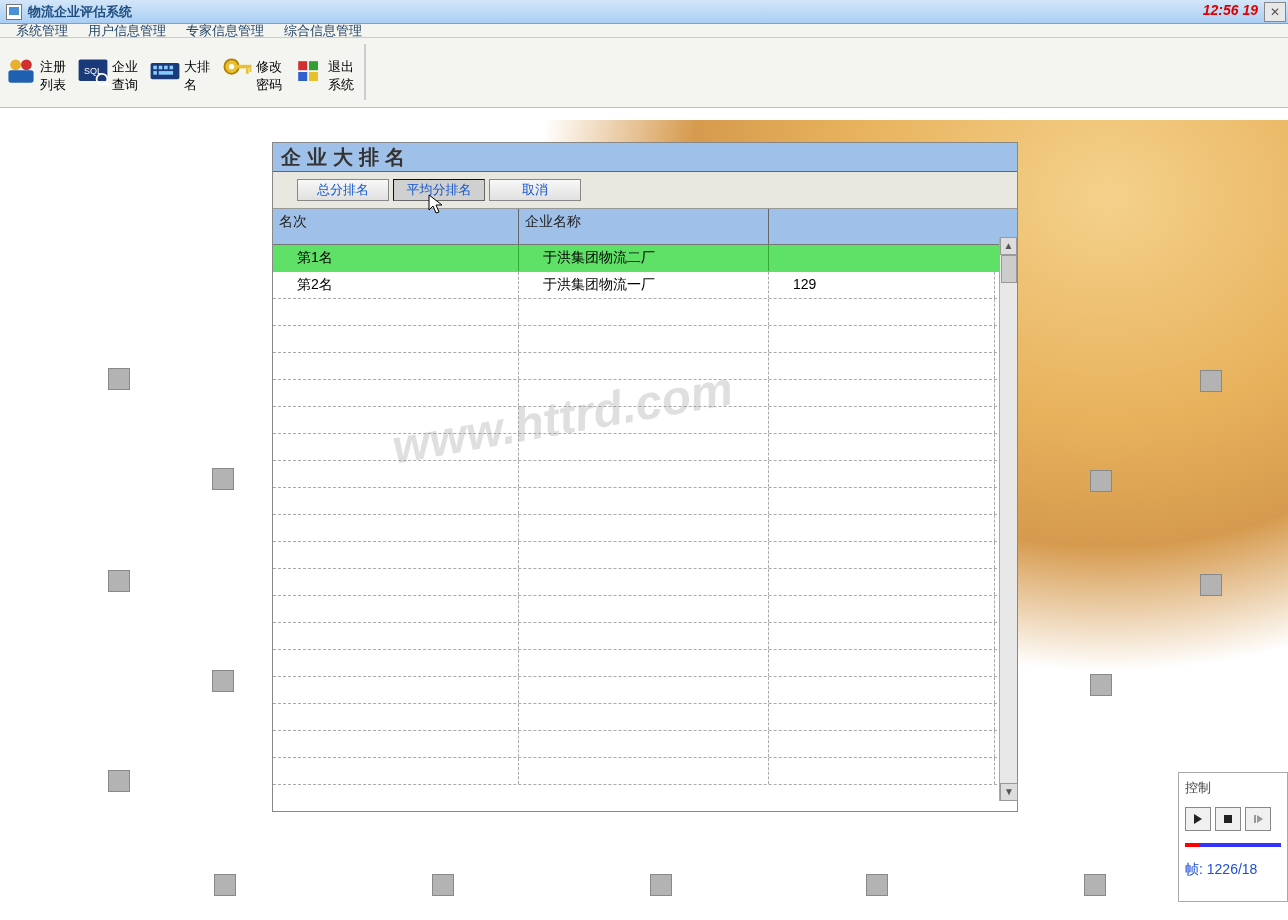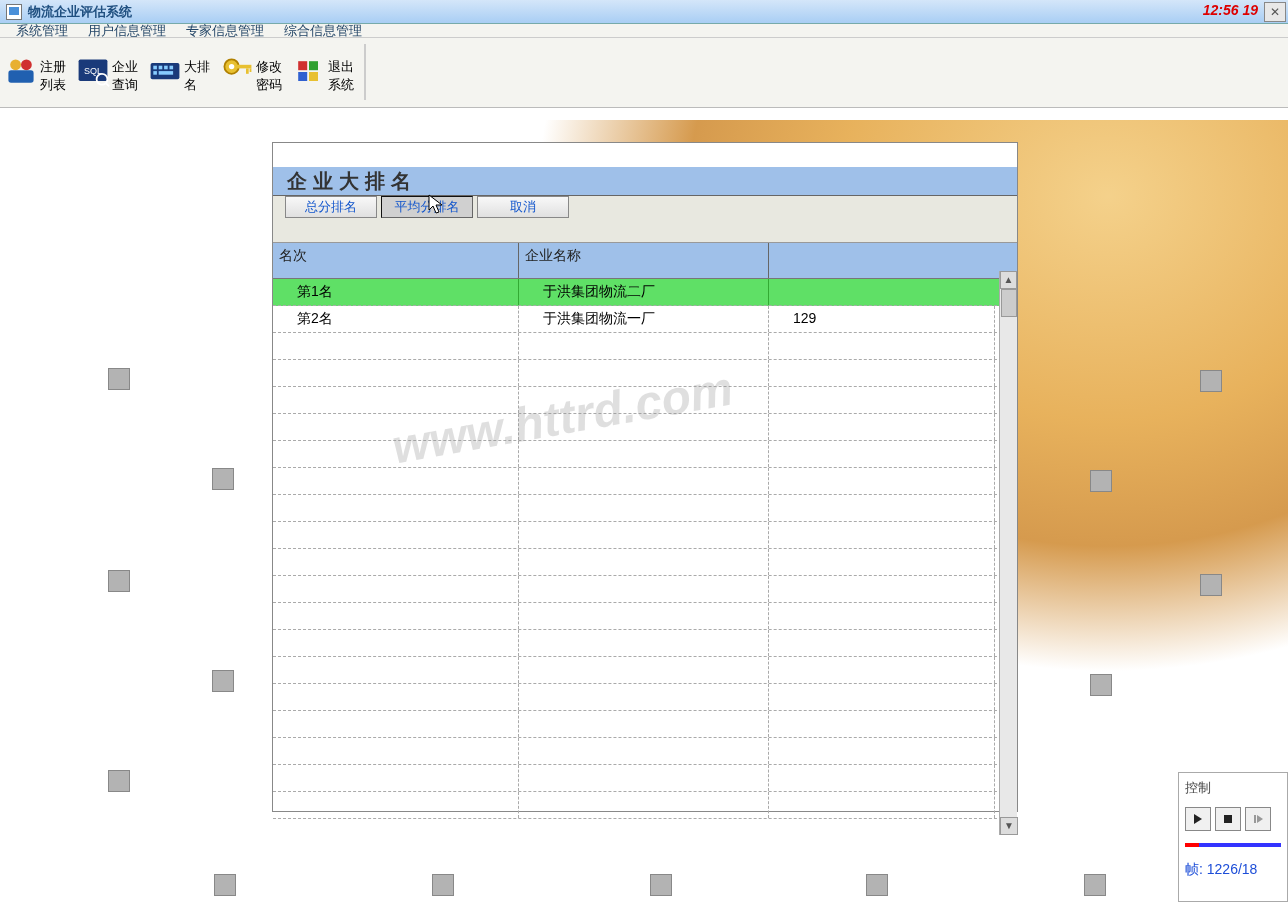--- a/index.html
+++ b/index.html
@@ -27,25 +27,25 @@
 
 .icon svg { width:38px; height:36px; }
 
 
 .desktop { position:absolute; top:120px; left:0; width:1288px; height:800px; background:#fff; overflow:hidden; }
 .bg-shape { position:absolute; top:0; right:0; width:900px; height:760px; background:radial-gradient(ellipse 600px 500px at 80% 10%, #f3cc7e 0%, #e5a94a 45%, #d18f3a 70%, #fff 95%); opacity:0.9; }
 .bg-square { position:absolute; width:22px; height:22px; background:#b3b3b3; border:1px solid #888; }
 
 
 .inner-window { position:absolute; left:272px; top:142px; width:746px; height:670px; background:#fff; border:1px solid #888; }
-.inner-title { height:28px; background:#9fc0e9; color:#333; font-size:20px; font-weight:bold; letter-spacing:6px; padding-left:14px; display:flex; align-items:center;margin-top:24px; }
+.inner-title { height:28px; background:#9fc0e9; color:#333; font-size:20px; font-weight:bold; letter-spacing:6px; padding-left:8px; display:flex; align-items:center; }
 .inner-body { border-top:1px solid #666; }
 
 
-.btn-row { height:46px; background:#e8e8e0; display:flex; align-items:flex-start; padding-left:12px; }
+.btn-row { height:36px; background:#e8e8e0; display:flex; align-items:center; padding-left:24px; }
 .btn { width:92px; height:22px; background:linear-gradient(#f8f8f8,#e0e0e0); border:1px solid #888; color:#15c; font-size:13px; text-align:center; line-height:20px; margin-right:4px; cursor:pointer; }
 .btn.active { background:#d0d0d0; border:1px inset #666; }
 
 
 .table-wrap { position:relative; height:594px; border-top:1px solid #999; }
 .table-head { display:flex; height:36px; background:#9fc0e9; border-bottom:1px solid #777; }
 .th { border-right:1px solid #666; padding:4px 6px; font-size:14px; color:#222; }
 .c1 { width:246px; }
 .c2 { width:250px; }
 .c3 { width:226px; }

